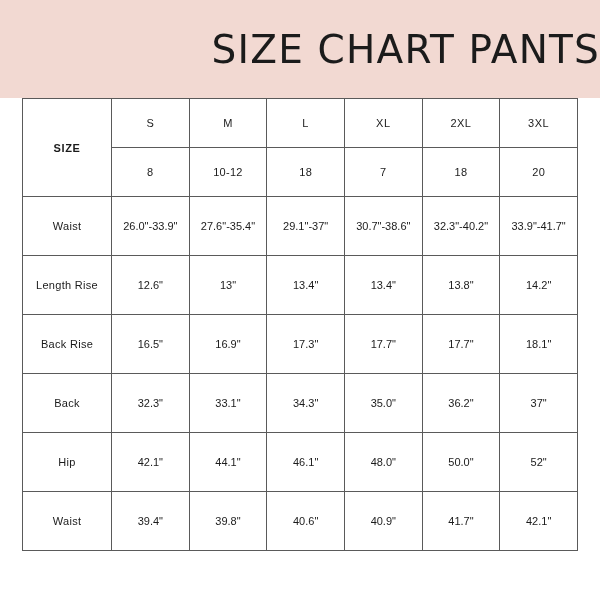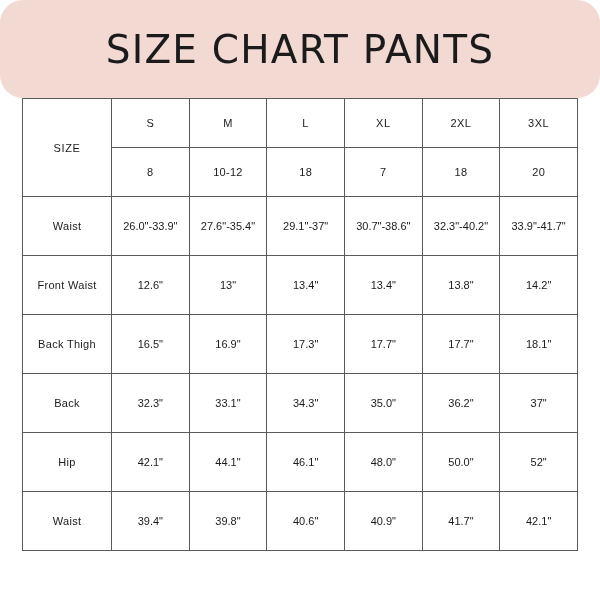--- a/index.html
+++ b/index.html
@@ -22,22 +22,21 @@
   }
   .title-band {
     position: absolute;
     left: 0;
     top: 0;
     width: 600px;
     height: 98px;
     background: #f2d9d2;
     display: flex;
     align-items: center;
-    justify-content: center;
-    border-radius: 23px;
+    justify-content: flex-end;
   }
   .title-text {
     font-size: 39px;
     letter-spacing: 1.2px;
     color: #1b1b1b;
     font-weight: 400;
     font-family: "DejaVu Sans", sans-serif;
     white-space: nowrap;
   }
   .table-wrap {
@@ -58,20 +57,21 @@
     color: #1b1b1b;
     font-size: 11px;
     background: #ffffff;
     padding: 0;
   }
   td.corner {
     background: #f2c3bb;
     font-size: 12px;
     letter-spacing: 0.6px;
     width: 88px;
+    font-weight: bold;
   }
   td.rowhead {
     background: #f2c3bb;
     font-size: 14px;
     letter-spacing: 0.3px;
     width: 88px;
     border-radius: 16px;
   }
   td.sizecell {
     background: #cfdee2;
@@ -132,31 +132,31 @@
           <td class="rowhead">Waist</td>
           <td class="datacell">26.0"-33.9"</td>
           <td class="datacell">27.6"-35.4"</td>
           <td class="datacell">29.1"-37"</td>
           <td class="datacell">30.7"-38.6"</td>
           <td class="datacell">32.3"-40.2"</td>
           <td class="datacell">33.9"-41.7"</td>
         </tr>
 
         <tr>
-          <td class="rowhead">Front Waist</td>
+          <td class="rowhead">Length Rise</td>
           <td class="datacell">12.6"</td>
           <td class="datacell">13"</td>
           <td class="datacell">13.4"</td>
           <td class="datacell">13.4"</td>
           <td class="datacell">13.8"</td>
           <td class="datacell">14.2"</td>
         </tr>
 
         <tr>
-          <td class="rowhead">Back Thigh</td>
+          <td class="rowhead">Back Rise</td>
           <td class="datacell">16.5"</td>
           <td class="datacell">16.9"</td>
           <td class="datacell">17.3"</td>
           <td class="datacell">17.7"</td>
           <td class="datacell">17.7"</td>
           <td class="datacell">18.1"</td>
         </tr>
 
         <tr>
           <td class="rowhead">Back</td>

